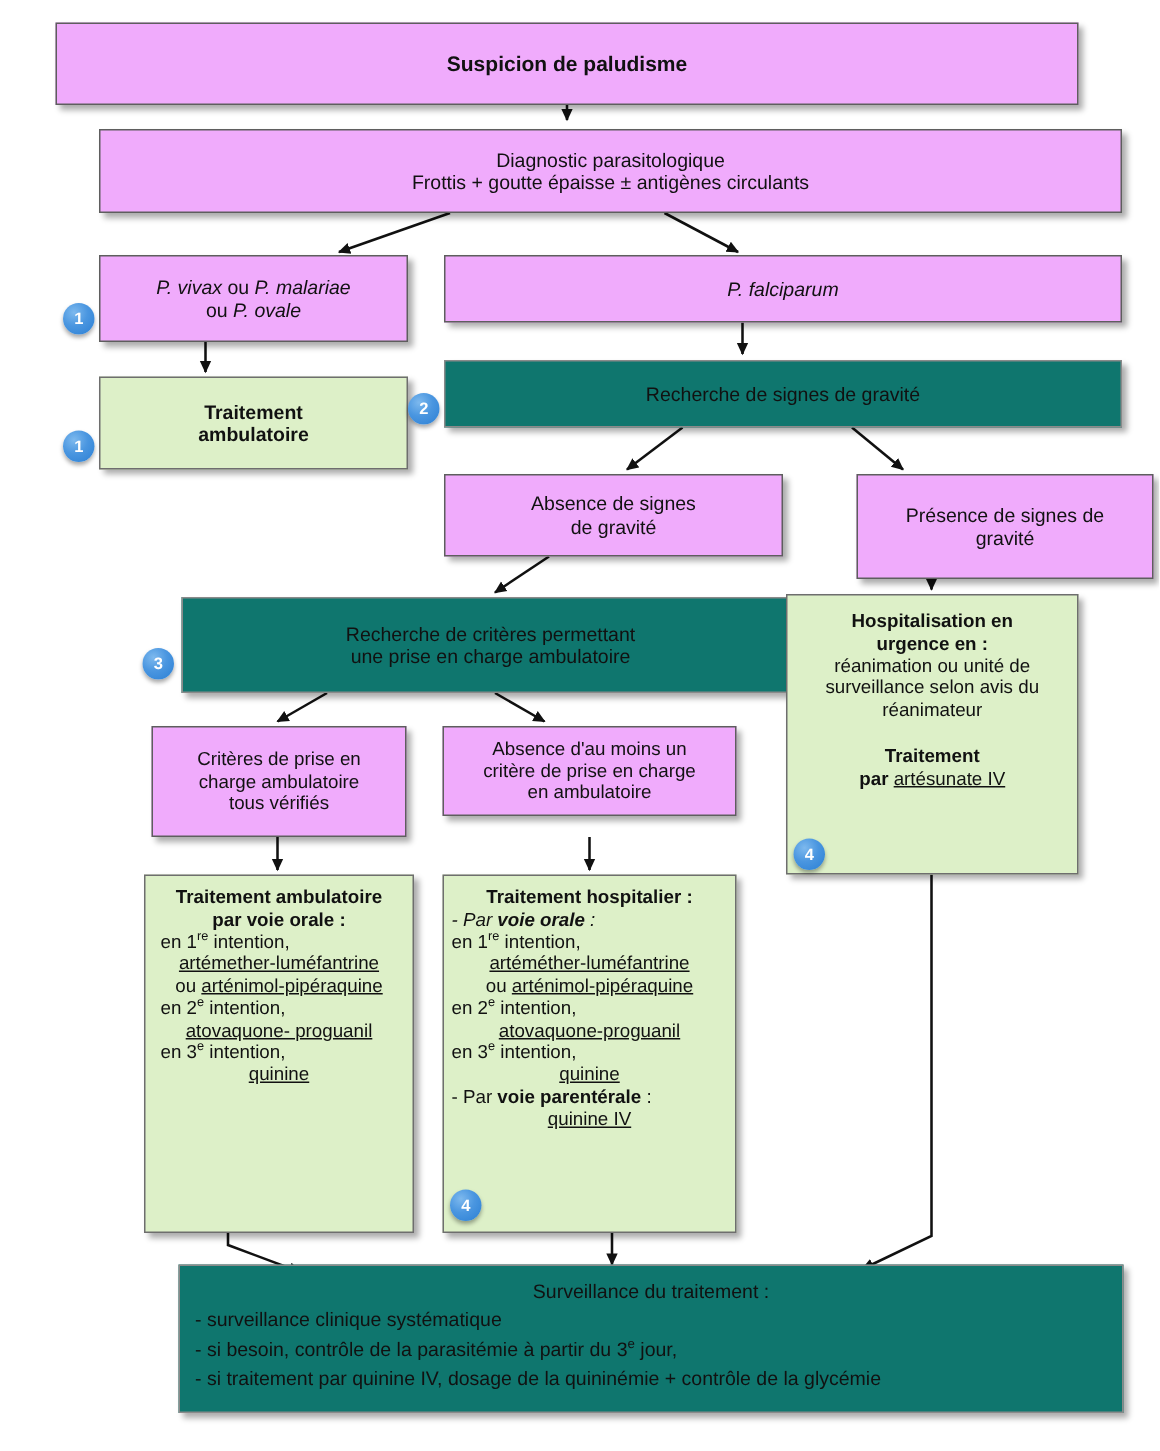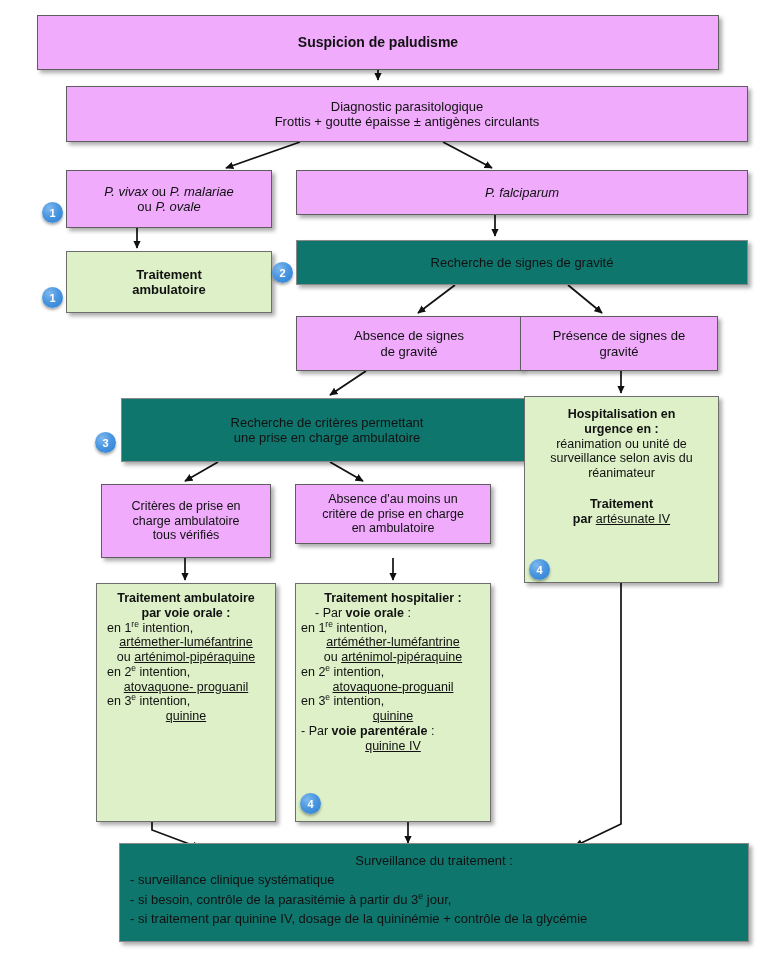--- a/index.html
+++ b/index.html
@@ -156,21 +156,21 @@
   <div class="node white t13" style="left:267px; top:240px; width:452px; height:45px;">
     <span class="line">Recherche de signes de gravité</span>
   </div>
   <div class="badge" style="left:272px; top:262px;">2</div>
 
   <div class="node yellow t13" style="left:267px; top:316px; width:226px; height:55px;">
     <span class="line">Absence de signes</span>
     <span class="line">de gravité</span>
   </div>
 
-  <div class="node yellow t13" style="left:491px; top:316px; width:198px; height:55px;text-align:right;">
+  <div class="node yellow t13" style="left:542px; top:316px; width:198px; height:70px;text-align:right;">
     <span class="line">Présence de signes de</span>
     <span class="line">gravité</span>
   </div>
 
   <div class="node white t13" style="left:92px; top:398px; width:412px; height:64px;">
     <span class="line">Recherche de critères permettant</span>
     <span class="line">une prise en charge ambulatoire</span>
   </div>
   <div class="badge" style="left:95px; top:432px;">3</div>
 
@@ -205,21 +205,21 @@
     <span class="line ul">artémether-luméfantrine</span>
     <span class="line"><span>ou </span><span class="ul">arténimol-pipéraquine</span></span>
     <span class="line" style="align-self:flex-start; padding-left:10px;"><span>en 2</span><sup>e</sup><span> intention,</span></span>
     <span class="line ul">atovaquone- proguanil</span>
     <span class="line" style="align-self:flex-start; padding-left:10px;"><span>en 3</span><sup>e</sup><span> intention,</span></span>
     <span class="line ul">quinine</span>
   </div>
 
   <div class="node green t12p5" style="left:295px; top:583px; width:196px; height:239px; justify-content:flex-start; padding-top:7px;">
     <span class="line bold">Traitement hospitalier :</span>
-    <span class="line" style="align-self:flex-start; padding-left:19px;"><span>- Par </span><span class="bold">voie orale</span><span> :</span></span>
+    <span class="line" style="align-self:flex-start; padding-left:5px;font-style:italic;"><span>- Par </span><span class="bold">voie orale</span><span> :</span></span>
     <span class="line" style="align-self:flex-start; padding-left:5px;"><span>en 1</span><sup>re</sup><span> intention,</span></span>
     <span class="line ul">artéméther-luméfantrine</span>
     <span class="line"><span>ou </span><span class="ul">arténimol-pipéraquine</span></span>
     <span class="line" style="align-self:flex-start; padding-left:5px;"><span>en 2</span><sup>e</sup><span> intention,</span></span>
     <span class="line ul">atovaquone-proguanil</span>
     <span class="line" style="align-self:flex-start; padding-left:5px;"><span>en 3</span><sup>e</sup><span> intention,</span></span>
     <span class="line ul">quinine</span>
     <span class="line" style="align-self:flex-start; padding-left:5px;"><span>- Par </span><span class="bold">voie parentérale</span><span> :</span></span>
     <span class="line ul">quinine IV</span>
   </div>

